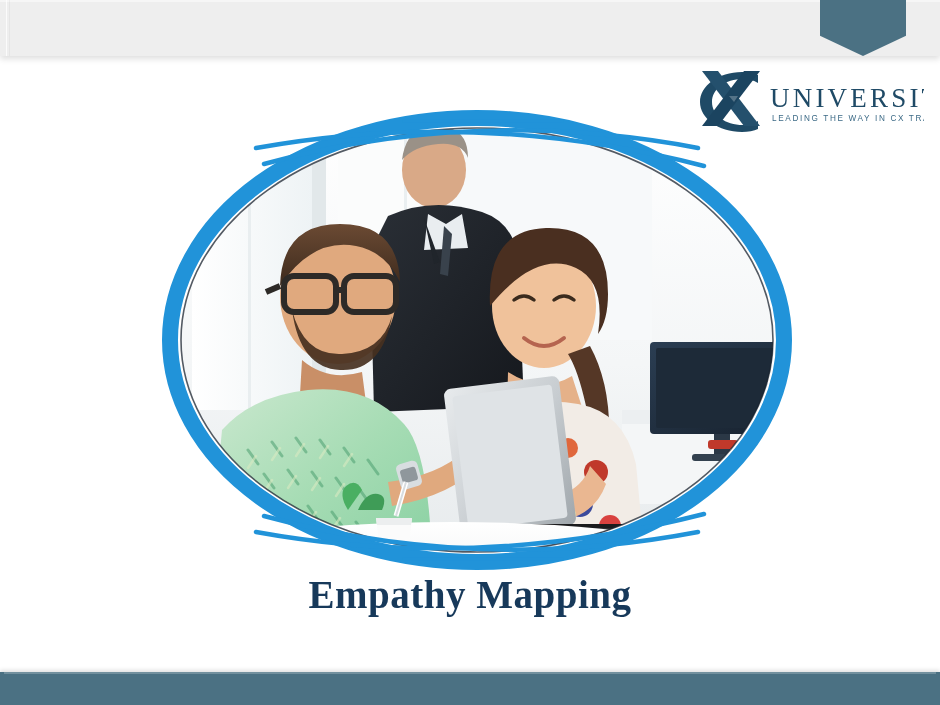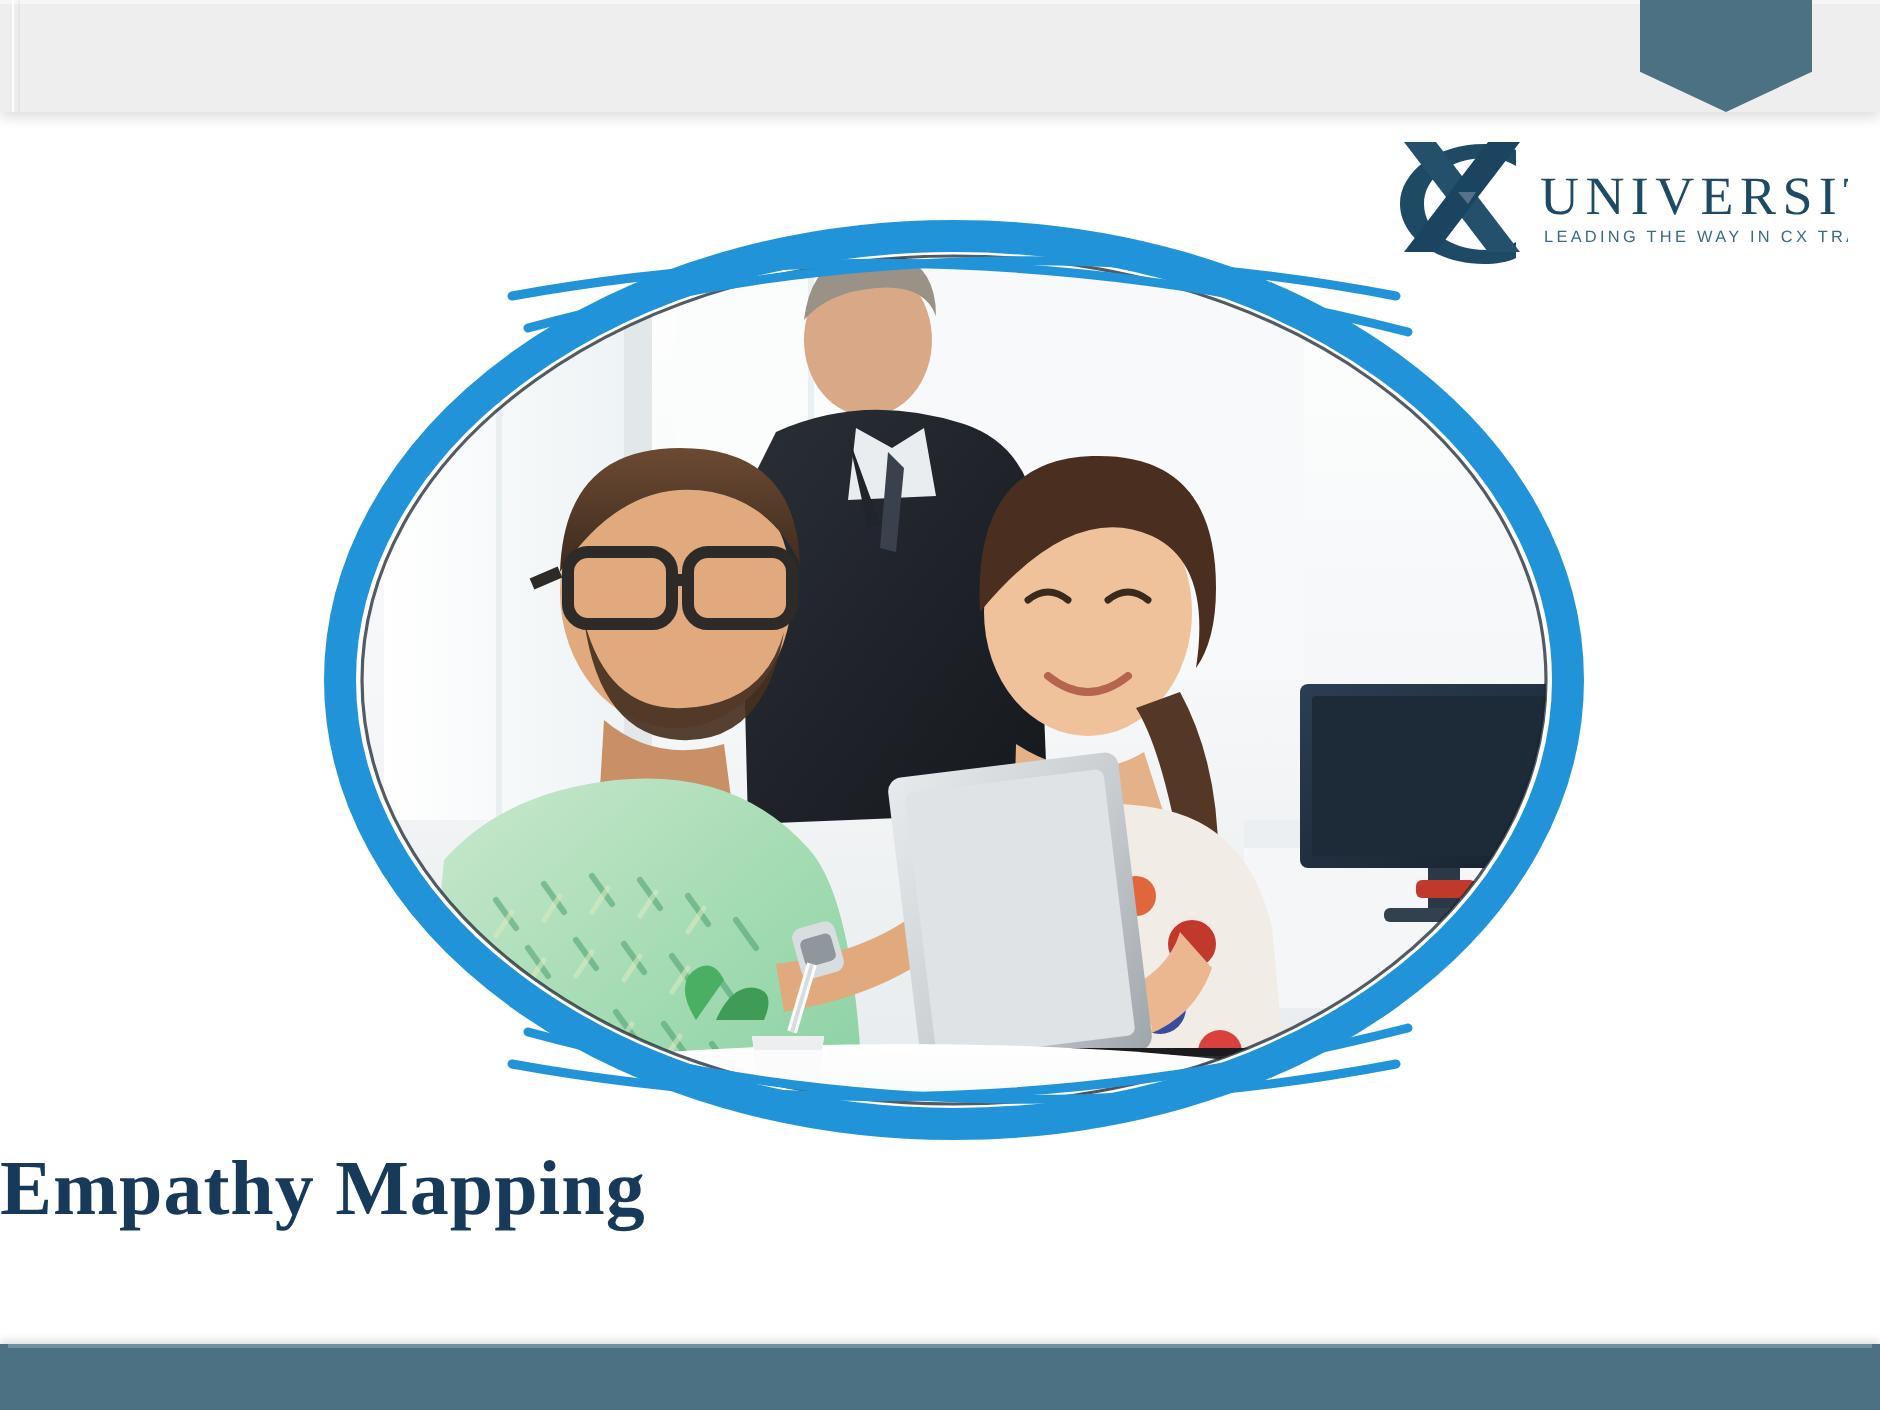--- a/index.html
+++ b/index.html
@@ -87,20 +87,21 @@
     width: 650px;
     height: 460px;
   }
   .frame-wrap svg { display: block; position:absolute; left:0; top:0; }
 
   
   .title {
     position: absolute;
     left: 0; top: 572px;
     width: 940px;
+    text-align: center;
     font-family: "Liberation Serif", serif;
     font-size: 39px;
     font-weight: bold;
     letter-spacing: 0.5px;
     color: #17395a;
   }
 </style>
 </head>
 <body>
 

